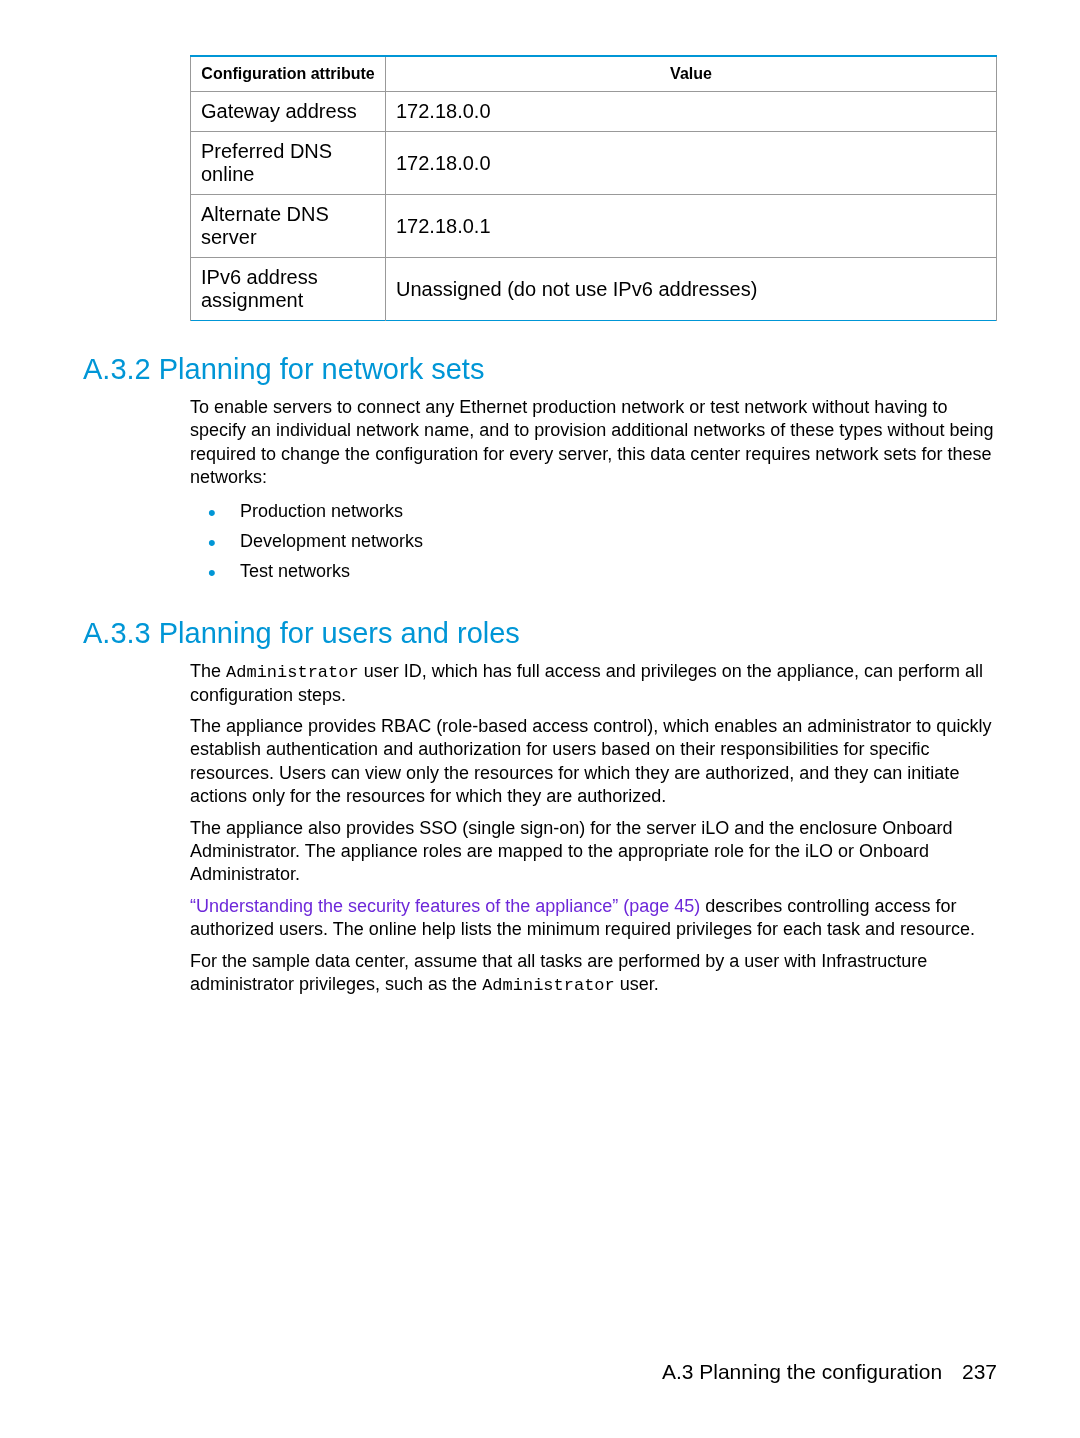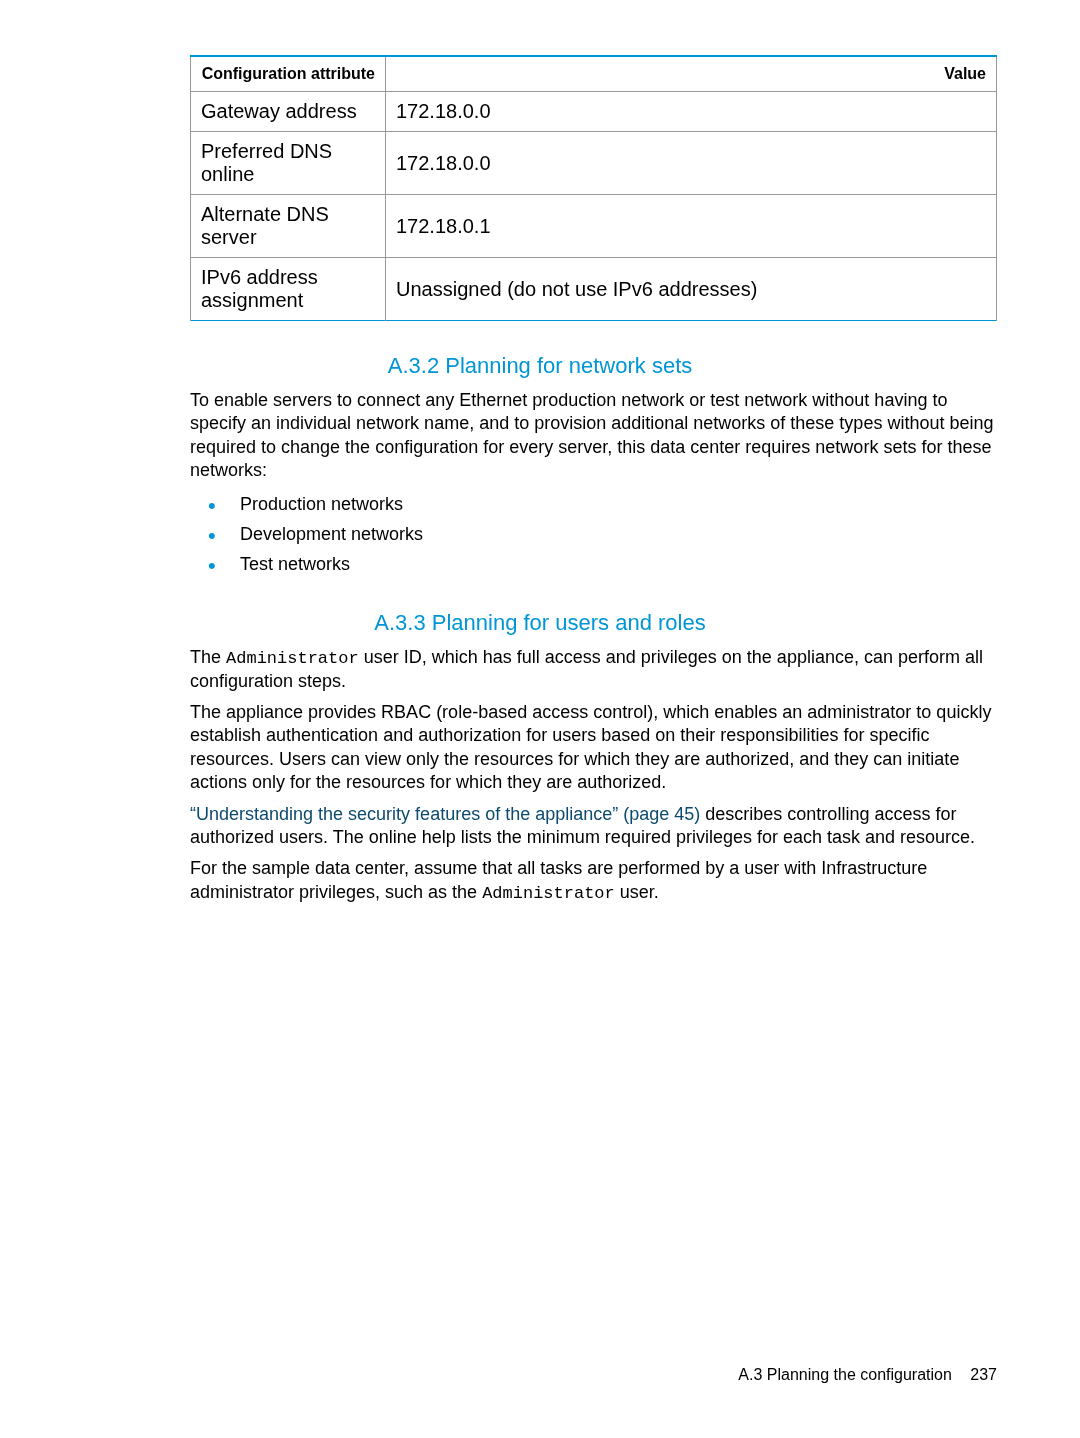--- a/index.html
+++ b/index.html
@@ -20,21 +20,21 @@
     }
     .config-table {
       border-collapse: collapse;
       width: 100%;
       margin-left: 107px;
       width: calc(100% - 107px);
       border-top: 2px solid #0096d6;
       border-bottom: 1px solid #0096d6;
     }
     .config-table th {
-      text-align: right;
+      text-align: center;
       font-weight: bold;
       font-size: 16px;
       padding: 8px 10px;
       border: 1px solid #999;
       border-top: none;
     }
     .config-table td {
       font-size: 20px;
       padding: 8px 10px;
       border: 1px solid #999;
@@ -42,25 +42,24 @@
     }
     .config-table tr:last-child td {
       border-bottom: none;
     }
     .config-table th:first-child,
     .config-table td:first-child {
       width: 195px;
     }
     .section-heading {
       color: #0096d6;
-      font-size: 22px;
+      font-size: 29px;
       font-weight: 300;
       margin-top: 32px;
       margin-bottom: 10px;
-      text-align: center;
     }
     .body-text {
       font-size: 18px;
       font-weight: 400;
       line-height: 1.3;
       margin-left: 107px;
       margin-bottom: 8px;
     }
     .bullet-list {
       list-style: none;
@@ -82,27 +81,27 @@
       font-size: 22px;
       position: absolute;
       left: 18px;
       top: -2px;
     }
     .mono {
       font-family: "Courier New", monospace;
       font-size: 17px;
     }
     .link-text {
-      color: #0c4a6e;
+      color: #6d28d9;
     }
     .footer {
       position: absolute;
       bottom: 54px;
       right: 83px;
-      font-size: 16px;
+      font-size: 21px;
       font-weight: 300;
     }
     .footer-pagenum {
       margin-left: 14px;
     }
   </style>
 </head>
 <body>
 
 <div class="page">
@@ -142,20 +141,21 @@
   </ul>
 
   <h2 class="section-heading">A.3.3 Planning for users and roles</h2>
 
   <p class="body-text">
     <span>The </span><span class="mono">Administrator</span><span> user ID, which has full access and privileges on the appliance, can perform all configuration steps.</span>
   </p>
 
   <p class="body-text">The appliance provides RBAC (role-based access control), which enables an administrator to quickly establish authentication and authorization for users based on their responsibilities for specific resources. Users can view only the resources for which they are authorized, and they can initiate actions only for the resources for which they are authorized.</p>
 
+  <p class="body-text">The appliance also provides SSO (single sign-on) for the server iLO and the enclosure Onboard Administrator. The appliance roles are mapped to the appropriate role for the iLO or Onboard Administrator.</p>
 
   <p class="body-text">
     <span class="link-text">“Understanding the security features of the appliance” (page 45)</span><span> describes controlling access for authorized users. The online help lists the minimum required privileges for each task and resource.</span>
   </p>
 
   <p class="body-text">
     <span>For the sample data center, assume that all tasks are performed by a user with Infrastructure administrator privileges, such as the </span><span class="mono">Administrator</span><span> user.</span>
   </p>
 </div>
 

